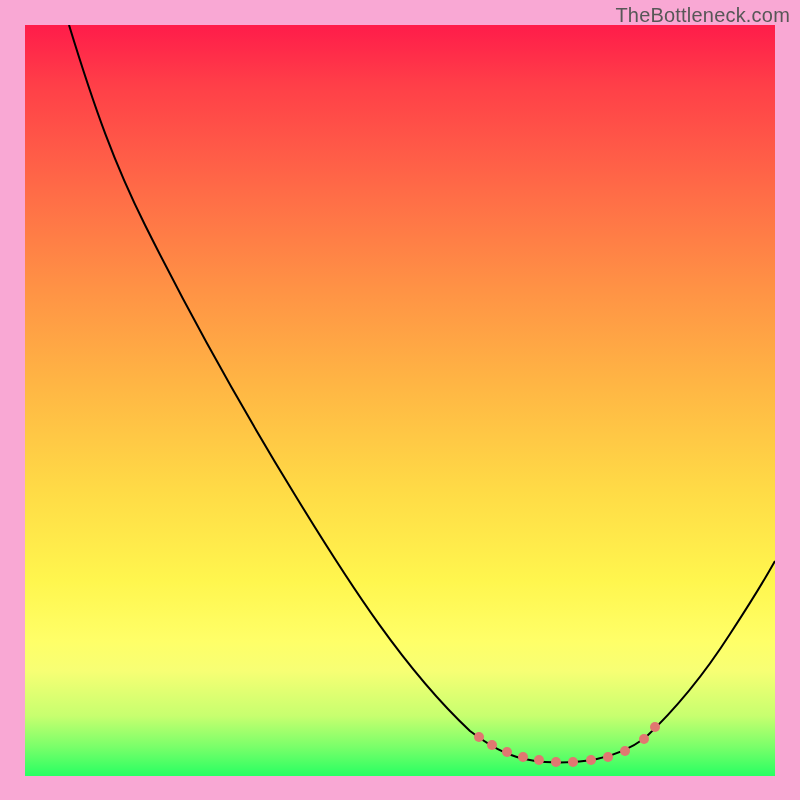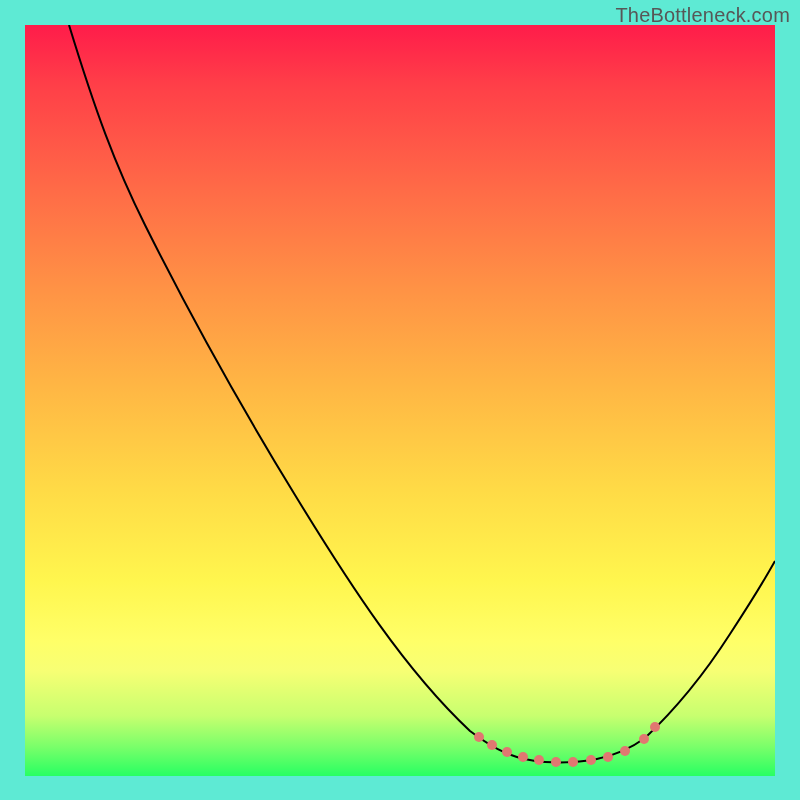--- a/index.html
+++ b/index.html
@@ -1,20 +1,20 @@
 <!DOCTYPE html>
 <html><head>
 <meta charset="utf-8">
 <style>
   * { margin: 0; padding: 0; box-sizing: border-box; }
   html, body { width: 800px; height: 800px; background: #000; font-family: Arial, sans-serif; }
   .container {
     width: 800px;
     height: 800px;
-    background: #5eead4;
+    background: #f9a8d4;
     position: relative;
   }
   .watermark {
     position: absolute;
     top: 4px;
     right: 10px;
     color: #575757;
     font-size: 20px;
     font-weight: 500;
     letter-spacing: 0.2px;

